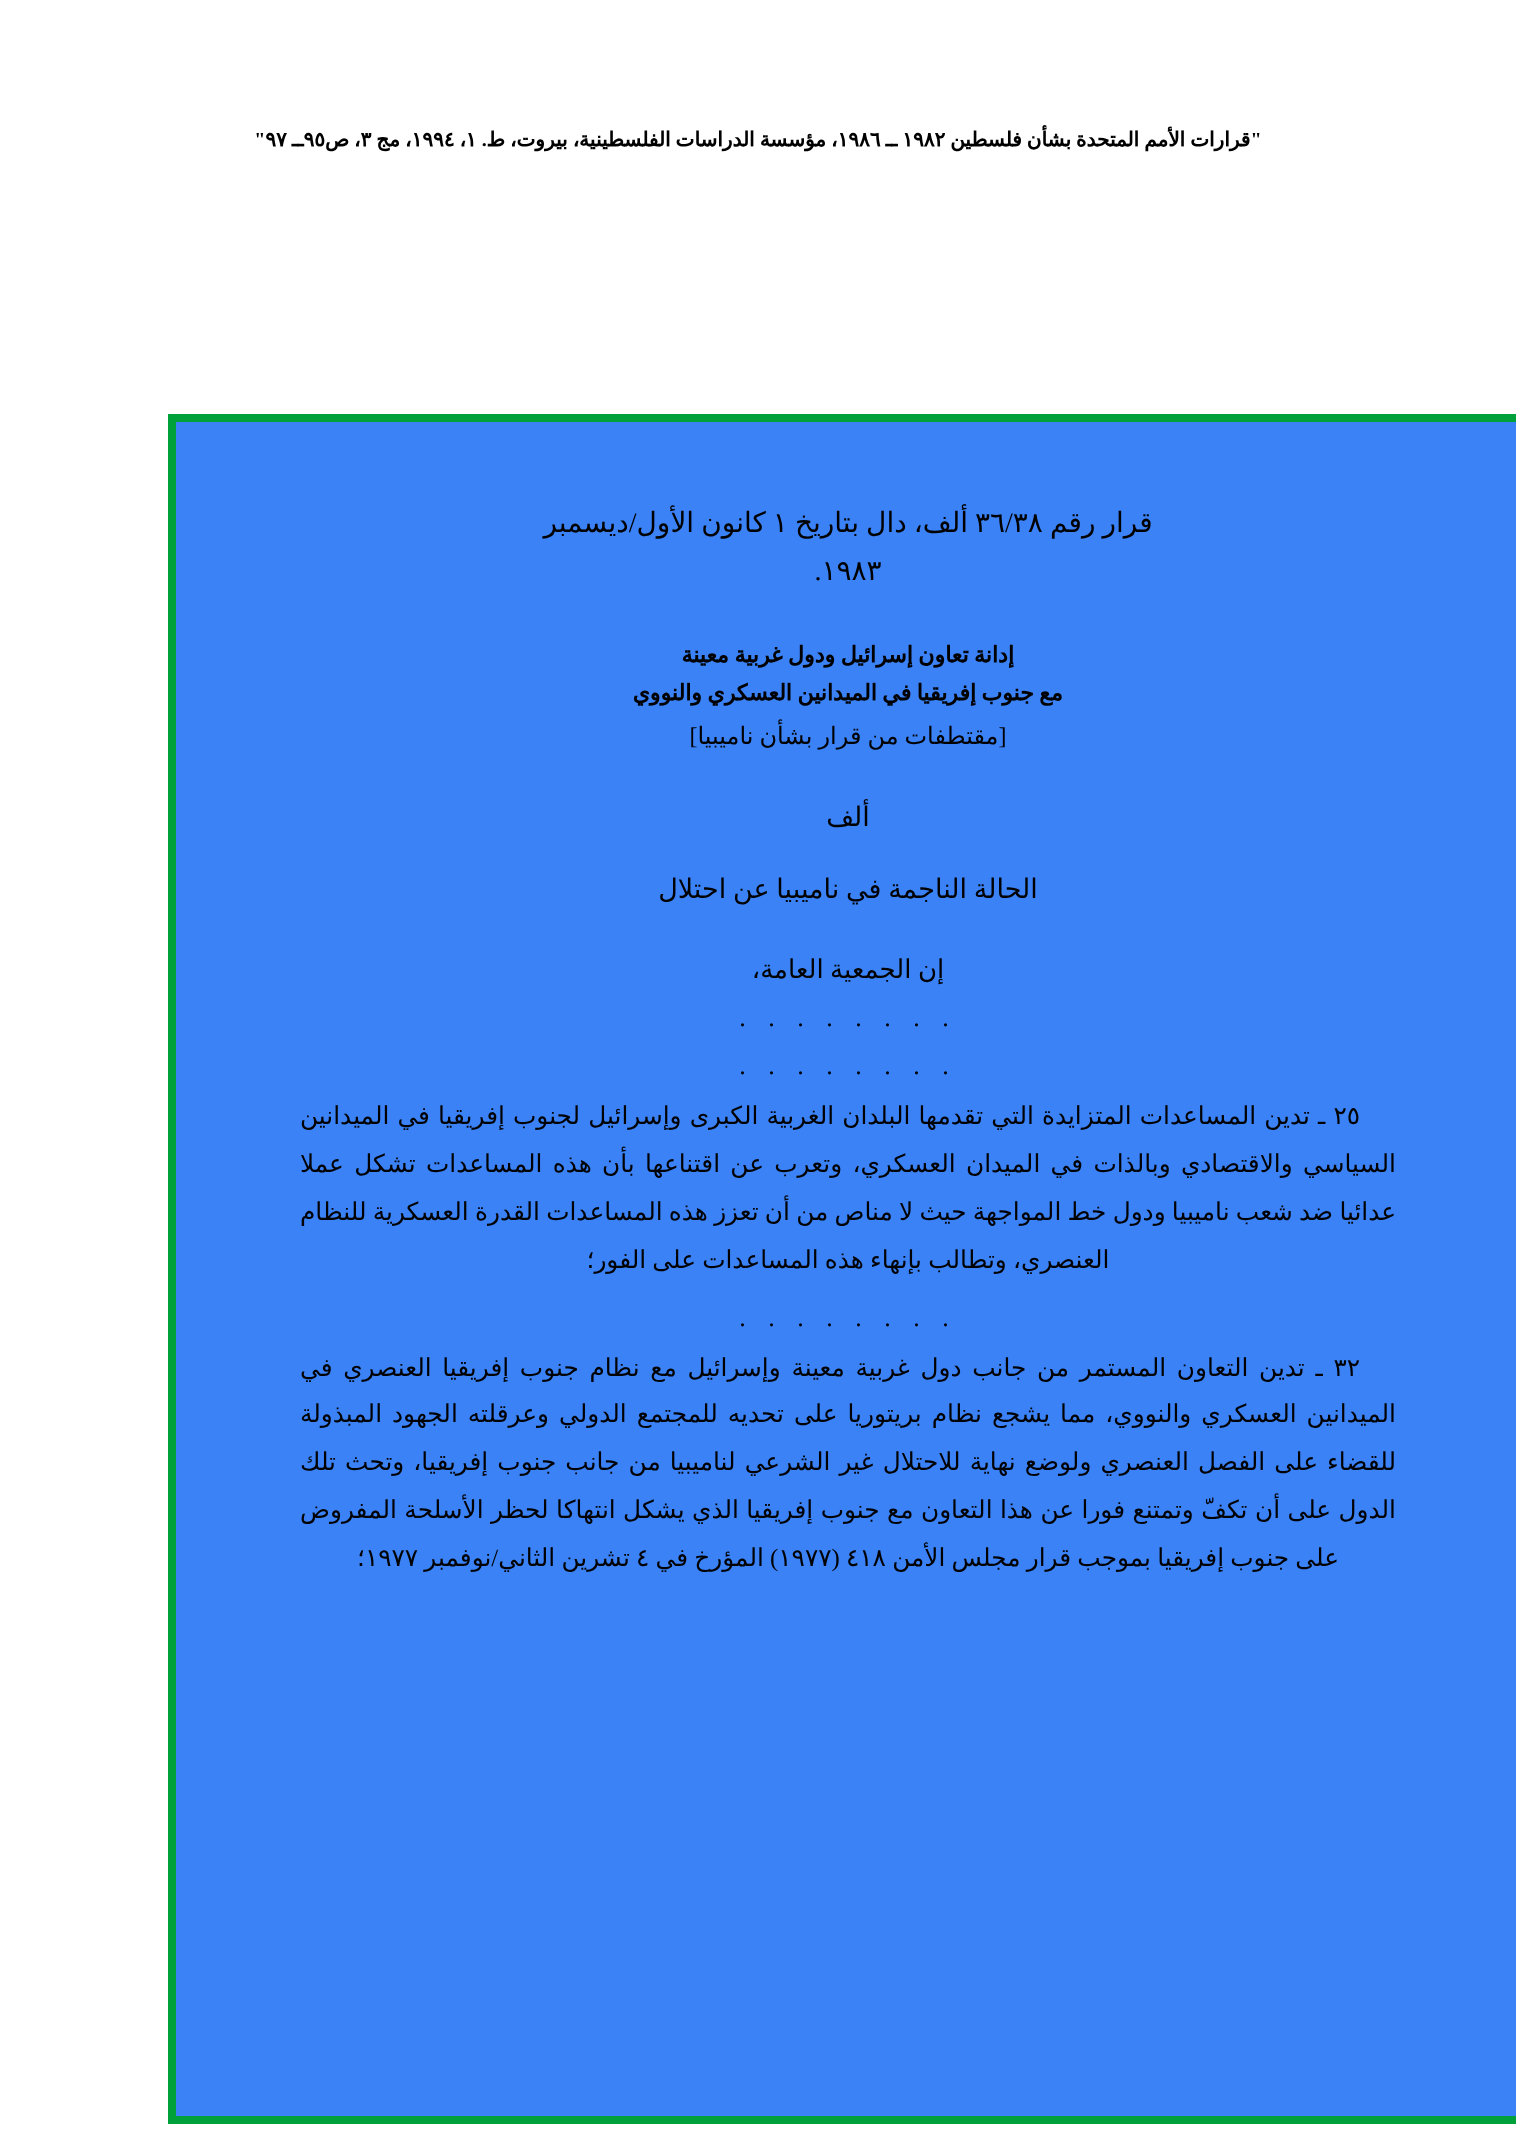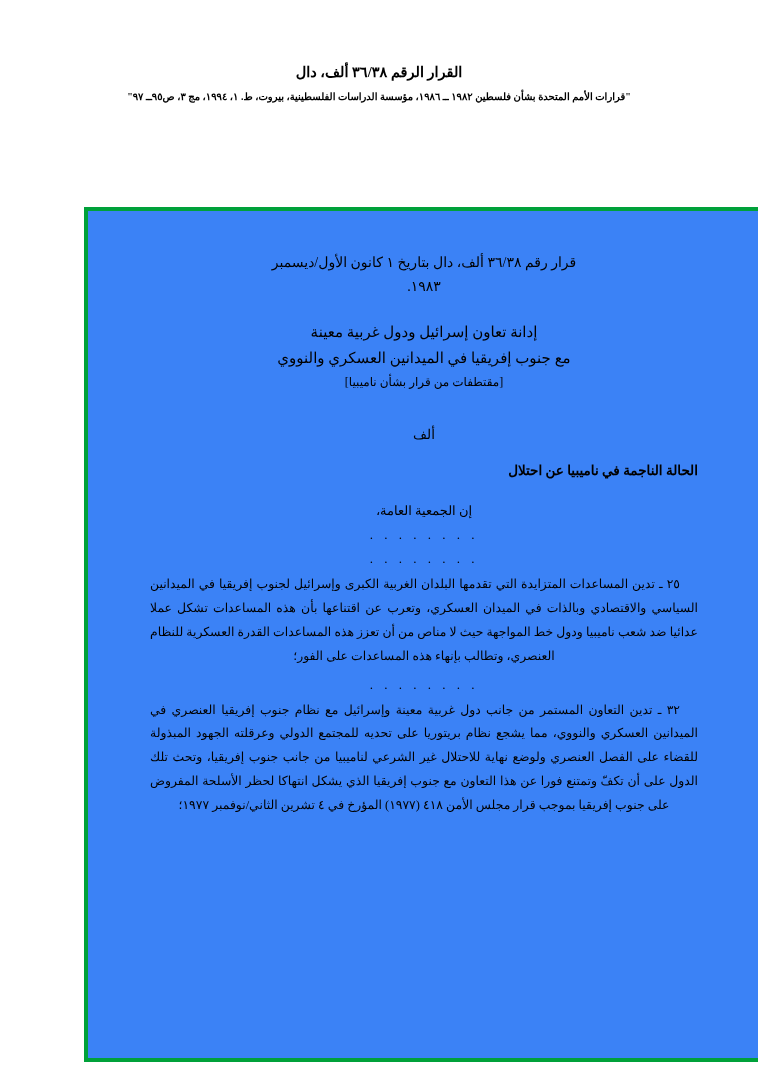--- a/index.html
+++ b/index.html
@@ -55,42 +55,42 @@
   }
   .res-number {
     text-align: center;
     font-size: 14px;
     line-height: 1.7;
     margin-top: 0px;
   }
   .res-number .ln { display: block; }
   .res-subject {
     text-align: center;
-    font-size: 15px;
+    font-size: 11px;
     line-height: 1.75;
     margin-top: 20px;
+    font-weight: bold;
   }
   .res-subject .ln { display: block; }
   .res-bracket {
     text-align: center;
     font-size: 12px;
     margin-top: 4px;
   }
   .section-letter {
     text-align: center;
     font-size: 13.5px;
     font-weight: normal;
-    margin-top: 36px;
+    margin-top: 24px;
   }
   .section-head {
-    text-align: right;
+    text-align: center;
     font-size: 13.5px;
     line-height: 1.8;
     margin-top: 16px;
-    font-weight: bold;
   }
   .section-head .ln { display: block; }
   .assembly {
     text-align: center;
     font-size: 13px;
     margin-top: 20px;
   }
   .dots {
     text-align: center;
     font-size: 13px;
@@ -107,21 +107,20 @@
     direction: rtl;
   }
   .para.first-indent { text-indent: 18px; }
 </style>
 </head>
 <body>
 
 <div class="page">
 
   <div class="doc-header">
-    <div class="doc-title">القرار الرقم ٣٦/٣٨ ألف، دال</div>
     <div class="doc-source">"قرارات الأمم المتحدة بشأن فلسطين ١٩٨٢ ــ ١٩٨٦، مؤسسة الدراسات الفلسطينية، بيروت، ط. ١، ١٩٩٤، مج ٣، ص٩٥ــ ٩٧"</div>
   </div>
 
   <div class="frame">
     <div class="frame-inner">
 
       <div class="res-number">
         <span class="ln">قرار رقم ٣٦/٣٨ ألف، دال بتاريخ ١ كانون الأول/ديسمبر</span>
         <span class="ln">١٩٨٣.</span>
       </div>

